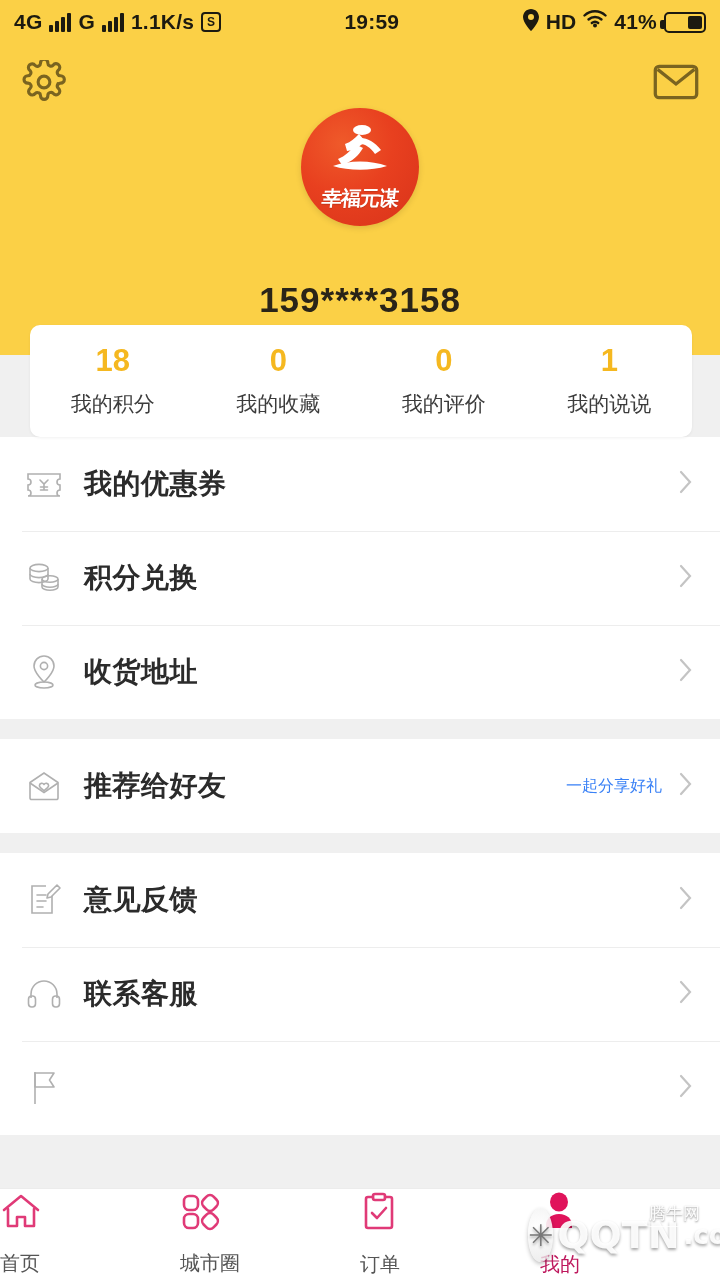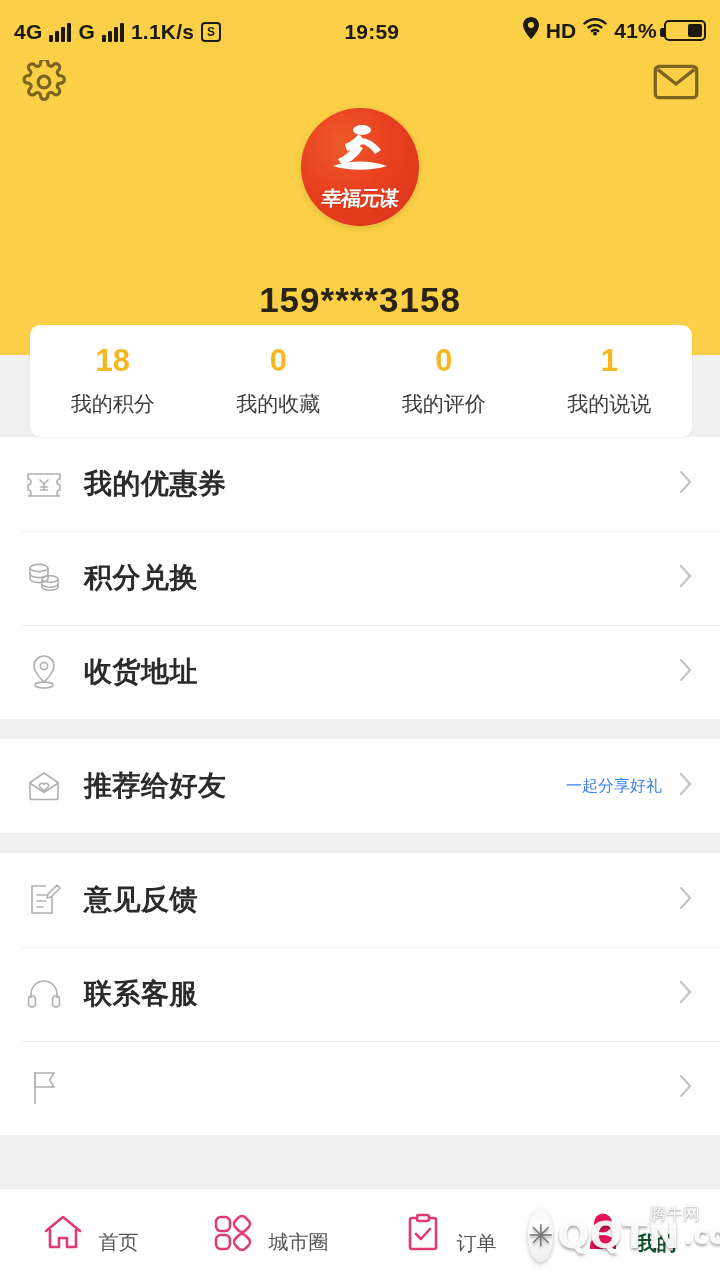--- a/index.html
+++ b/index.html
@@ -7,21 +7,21 @@
   body {
     font-family:"Liberation Sans","DejaVu Sans",sans-serif;
     background:#f0f0f0;
     overflow:hidden;
     position:relative;
   }
 
   
   .statusbar{
     height:44px; background:#fcd council; background:#fbd046;
-    display:flex; align-items:flex-end; padding:0 14px;
+    display:flex; align-items:center; padding:0 14px;
     color:#1c1a10; font-size:21px; font-weight:bold; letter-spacing:.2px;
   }
   .sb-left{ display:flex; align-items:center; gap:7px; flex:0 0 auto; }
   .sb-center{ flex:1; display:flex; justify-content:center; }
   .sb-right{ display:flex; align-items:center; gap:7px; flex:0 0 auto; }
   .sig{ display:flex; align-items:flex-end; gap:2px; height:19px; }
   .sig i{ display:block; width:4px; background:#1c1a10; border-radius:1px; }
   .sig i:nth-child(1){ height:7px;}
   .sig i:nth-child(2){ height:11px;}
   .sig i:nth-child(3){ height:15px;}
@@ -107,23 +107,23 @@
   .row .label{ margin-left:18px; font-size:28px; color:#2b2b2b; font-weight:bold; letter-spacing:.5px;text-align:right;}
   .row .hint{ margin-left:auto; font-size:16px; color:#3b82f6; margin-right:16px;}
   .row .arrow{ margin-left:auto; color:#c4c4c4; }
   .row .hint + .arrow{ margin-left:0; }
 
   
   .tabbar{
     position:absolute; left:0; right:0; bottom:0; height:92px; background:#fff;
     display:flex; align-items:center; border-top:1px solid #ececec;
   }
-  .tab{ flex:1; display:flex; align-items:flex-end; justify-content:center; gap:15px;}
+  .tab{ flex:1; display:flex; flex-direction:column; align-items:flex-start; justify-content:center; gap:15px;}
   .tab .tlabel{ font-size:20px; color:#555; }
-  .tab.active .tlabel{ color:#14532d;font-weight:bold; }
+  .tab.active .tlabel{ color:#be185d; }
 
   
   .wm{ position:absolute; pointer-events:none; }
   .wm-qqtn{
     left:528px; bottom:6px; width:192px; height:78px;
     display:flex; align-items:center; gap:4px;
     font-family:"DejaVu Sans","Liberation Sans",sans-serif;
     font-size:38px; font-weight:bold; color:rgba(255,255,255,.92);
     text-shadow:0 2px 3px rgba(0,0,0,.35);
   }

